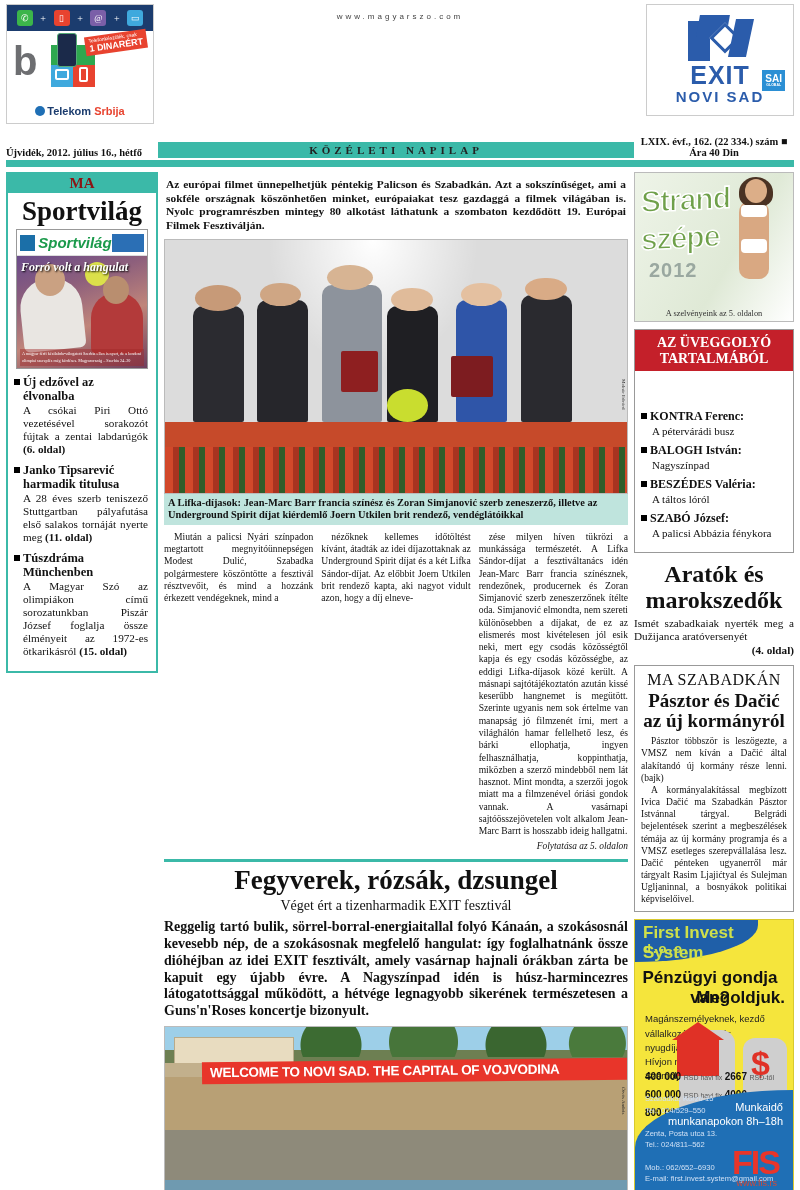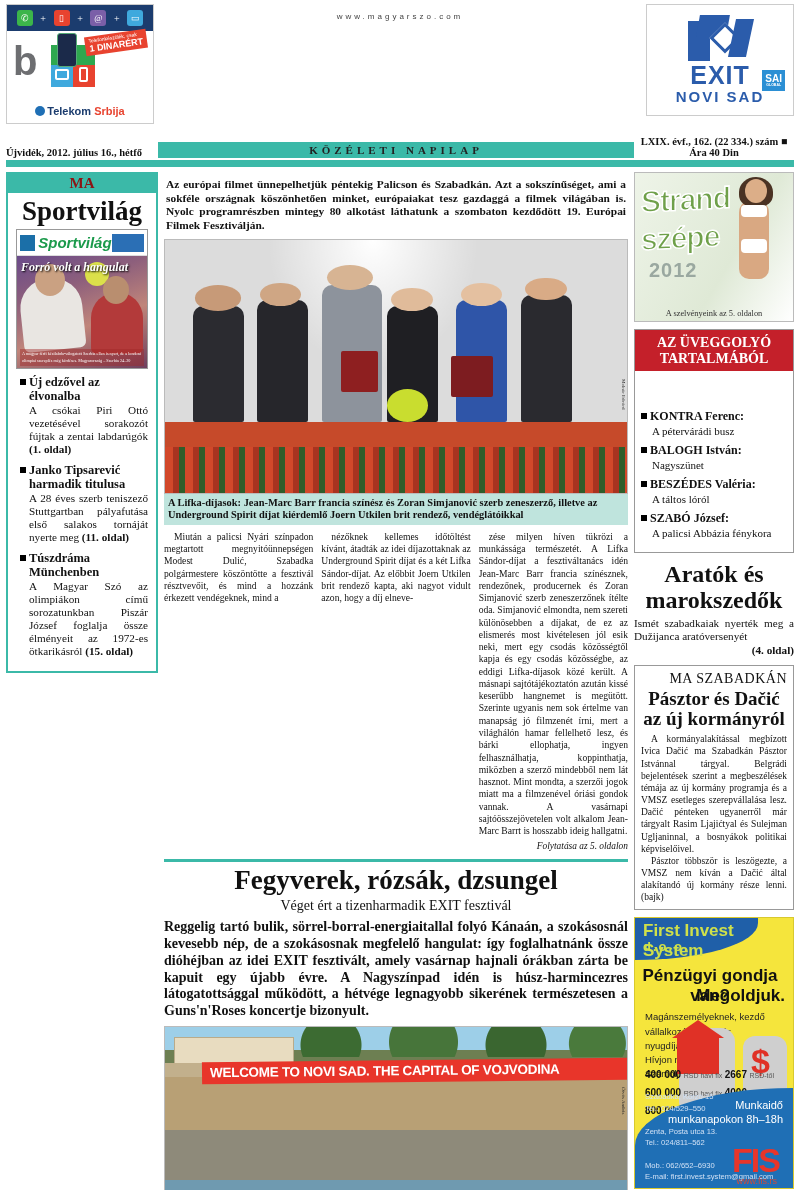--- a/index.html
+++ b/index.html
@@ -90,21 +90,21 @@
   .st-rt{margin-left:auto;width:34px;height:18px;background:#2b6fb5;}
   .st-photo{position:absolute;top:26px;left:0;right:0;bottom:0;background:linear-gradient(160deg,#6a4b8a 0%,#8d5f7c 30%,#c0857a 60%,#6e3f5e 100%);}
   .st-photo .ball{position:absolute;top:6px;left:52%;width:24px;height:24px;border-radius:50%;background:#dbe04a;}
   .st-photo .p1{position:absolute;bottom:18px;left:4px;width:62px;height:72px;background:#e9e6e2;border-radius:30px 30px 6px 6px;transform:rotate(-6deg);}
   .st-photo .p2{position:absolute;bottom:14px;right:4px;width:52px;height:62px;background:#b33a3a;border-radius:26px 26px 6px 6px;}
   .st-photo .head1{position:absolute;bottom:72px;left:18px;width:30px;height:32px;border-radius:50%;background:#caa182;}
   .st-photo .head2{position:absolute;bottom:64px;right:18px;width:26px;height:28px;border-radius:50%;background:#b98e6f;}
   .st-cap{position:absolute;top:30px;left:4px;right:4px;color:#fff;font-style:italic;font-weight:bold;font-size:12px;text-shadow:1px 1px 2px #000;}
   .st-foot{position:absolute;bottom:2px;left:3px;right:3px;color:#fff;font-size:4.2px;line-height:1.5;background:rgba(160,40,40,.45);padding:2px;}
 
-  .bullets { padding: 6px 8px 6px 12px; }
+  .bullets { padding: 6px 8px 6px 6px; }
   .bullet-item { margin-bottom: 7px; }
   .bullet-title { font-weight:bold; font-size:12.5px; line-height:1.12; text-indent:-9px; padding-left:9px;}
   .bullet-title .sq{display:inline-block;width:6px;height:6px;background:#000;margin-right:3px;vertical-align:1px;}
   .bullet-body { font-size:11.2px; line-height:1.16; text-align:justify; padding-left:9px; margin-top:1px;}
   .bullet-body b{font-weight:bold;}
 
   
   .headline { text-align:center; font-size:33px; font-weight:bold; line-height:1.02; letter-spacing:-0.5px;}
   .subhead { text-align:center; font-size:16px; line-height:1.18; margin-top:4px; padding:0 8px;}
   .lead { font-size:11.4px; font-weight:bold; line-height:1.2; text-align:justify; margin-top:6px; padding:0 2px;}
@@ -159,21 +159,21 @@
   .uveg-item{margin-bottom:6px;}
   .uveg-name{font-weight:bold;font-size:12px;text-indent:-9px;padding-left:9px;}
   .uveg-name .sq{display:inline-block;width:6px;height:6px;background:#000;margin-right:3px;vertical-align:1px;}
   .uveg-sub{font-size:11px;padding-left:11px;margin-top:1px;}
 
   .aratok{text-align:center;font-size:24px;font-weight:bold;line-height:1.05;margin-top:9px;}
   .aratok-sub{font-size:11.2px;text-align:justify;line-height:1.2;margin-top:4px;}
   .aratok-sub .pg{display:block;text-align:right;font-weight:bold;}
 
   .paszt{border:1px solid #999;margin-top:8px;padding:5px 6px 6px;}
-  .paszt-kicker{text-align:right;font-size:14px;letter-spacing:0.5px;}
+  .paszt-kicker{text-align:center;font-size:16px;letter-spacing:0.5px;}
   .paszt-title{text-align:center;font-size:19px;font-weight:bold;line-height:1.06;margin-top:2px;}
   .paszt-body{font-size:9.5px;line-height:1.28;text-align:justify;margin-top:4px;}
   .paszt-body p{text-indent:10px;}
 
   
   .fis{margin-top:7px;position:relative;height:272px;overflow:hidden;background:#f5e53c;border:1px solid #d8c92f;}
   .fis .bluetop{position:absolute;top:0;left:0;width:78%;height:42px;background:#1f5fa8;border-bottom-right-radius:140px 42px;}
   .fis .t1{position:absolute;top:3px;left:8px;font-family:Liberation Sans, sans-serif;font-weight:bold;font-size:17px;color:#cfe04a;}
   .fis .t2{position:absolute;top:21px;left:8px;font-family:"Liberation Sans",sans-serif;font-weight:bold;font-size:13px;color:#cfe04a;letter-spacing:2px;}
   .fis .h1{position:absolute;top:48px;left:0;right:8px;text-align:center;font-family:"Liberation Sans",sans-serif;font-weight:bold;font-size:17px;color:#111;}
@@ -278,21 +278,21 @@
             <span class="head1"></span>
               <span class="head2"></span>
           </div>
           <div class="st-cap">Forró volt a hangulat</div>
           <div class="st-foot">A magyar férfi kézilabda-válogatott Szerbia ellen is nyert, de a londoni olimpiai szereplés még kérdéses. Magyarország – Szerbia 24–20</div>
         </div>
 
         <div class="bullets">
           <div class="bullet-item">
             <div class="bullet-title"><span class="sq"></span><span>Új edzővel az élvonalba</span></div>
-            <div class="bullet-body"><span>A csókai Piri Ottó vezetésével sorakozót fújtak a zentai labdarúgók</span> <b>(1. oldal)</b></div>
+            <div class="bullet-body"><span>A csókai Piri Ottó vezetésével sorakozót fújtak a zentai labdarúgók</span> <b>(6. oldal)</b></div>
           </div>
           <div class="bullet-item">
             <div class="bullet-title"><span class="sq"></span><span>Janko Tipsarević harmadik titulusa</span></div>
             <div class="bullet-body"><span>A 28 éves szerb teniszező Stuttgartban pályafutása első salakos tornáját nyerte meg</span> <b>(11. oldal)</b></div>
           </div>
           <div class="bullet-item">
             <div class="bullet-title"><span class="sq"></span><span>Túszdráma Münchenben</span></div>
             <div class="bullet-body"><span>A Magyar Szó az olimpiákon című sorozatunkban Piszár József foglalja össze élményeit az 1972-es ötkarikásról</span> <b>(15. oldal)</b></div>
           </div>
         </div>
@@ -377,21 +377,21 @@
           <div>AZ ÜVEGGOLYÓ</div>
           <div>TARTALMÁBÓL</div>
         </div>
         <div class="uveg-list">
           <div class="uveg-item">
             <div class="uveg-name"><span class="sq"></span><span>KONTRA Ferenc:</span></div>
             <div class="uveg-sub">A pétervárádi busz</div>
           </div>
           <div class="uveg-item">
             <div class="uveg-name"><span class="sq"></span><span>BALOGH István:</span></div>
-            <div class="uveg-sub">Nagyszünet</div>
+            <div class="uveg-sub">Nagyszínpad</div>
           </div>
           <div class="uveg-item">
             <div class="uveg-name"><span class="sq"></span><span>BESZÉDES Valéria:</span></div>
             <div class="uveg-sub">A táltos lóról</div>
           </div>
           <div class="uveg-item">
             <div class="uveg-name"><span class="sq"></span><span>SZABÓ József:</span></div>
             <div class="uveg-sub">A palicsi Abbázia fénykora</div>
           </div>
         </div>
@@ -400,22 +400,22 @@
       <div class="aratok">Aratók és marokszedők</div>
       <div class="aratok-sub">
         <span>Ismét szabadkaiak nyerték meg a Dužijanca aratóversenyét</span>
         <span class="pg">(4. oldal)</span>
       </div>
 
       <div class="paszt">
         <div class="paszt-kicker">MA SZABADKÁN</div>
         <div class="paszt-title">Pásztor és Dačić az új kormányról</div>
         <div class="paszt-body">
+          <p>Pásztor többször is leszögezte, a VMSZ nem kíván a Dačić által alakítandó új kormány része lenni. (bajk)</p>
           <p>A kormányalakítással megbízott Ivica Dačić ma Szabadkán Pásztor Istvánnal tárgyal. Belgrádi bejelentések szerint a megbeszélések témája az új kormány programja és a VMSZ esetleges szerepvállalása lesz. Dačić pénteken ugyanerről már tárgyalt Rasim Ljajićtyal és Sulejman Ugljaninnal, a bosnyákok politikai képviselőivel.</p>
-          <p>Pásztor többször is leszögezte, a VMSZ nem kíván a Dačić által alakítandó új kormány része lenni. (bajk)</p>
         </div>
       </div>
 
       <div class="fis">
         <div class="bluetop"></div>
         <div class="t1">First Invest System</div>
         <div class="t2">d.o.o.</div>
         <div class="h1">Pénzügyi gondja van?</div>
         <div class="h2">Megoldjuk.</div>
         <div class="body" style="white-space:pre-line">Magánszemélyeknek, kezdő vállalkozóknak, akár nyugdíjasoknak is.

